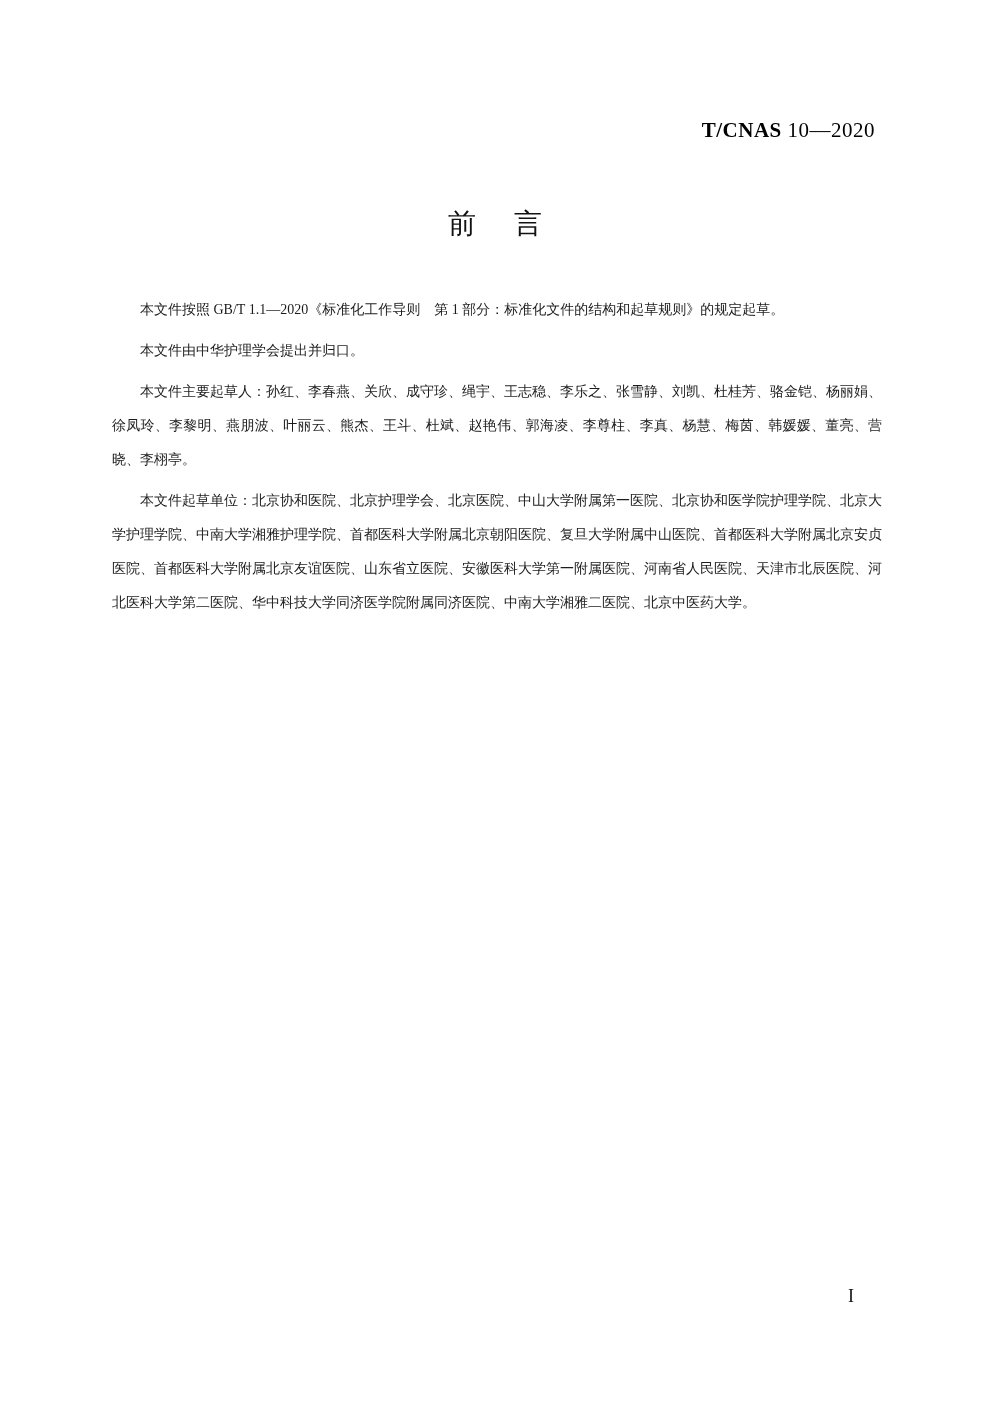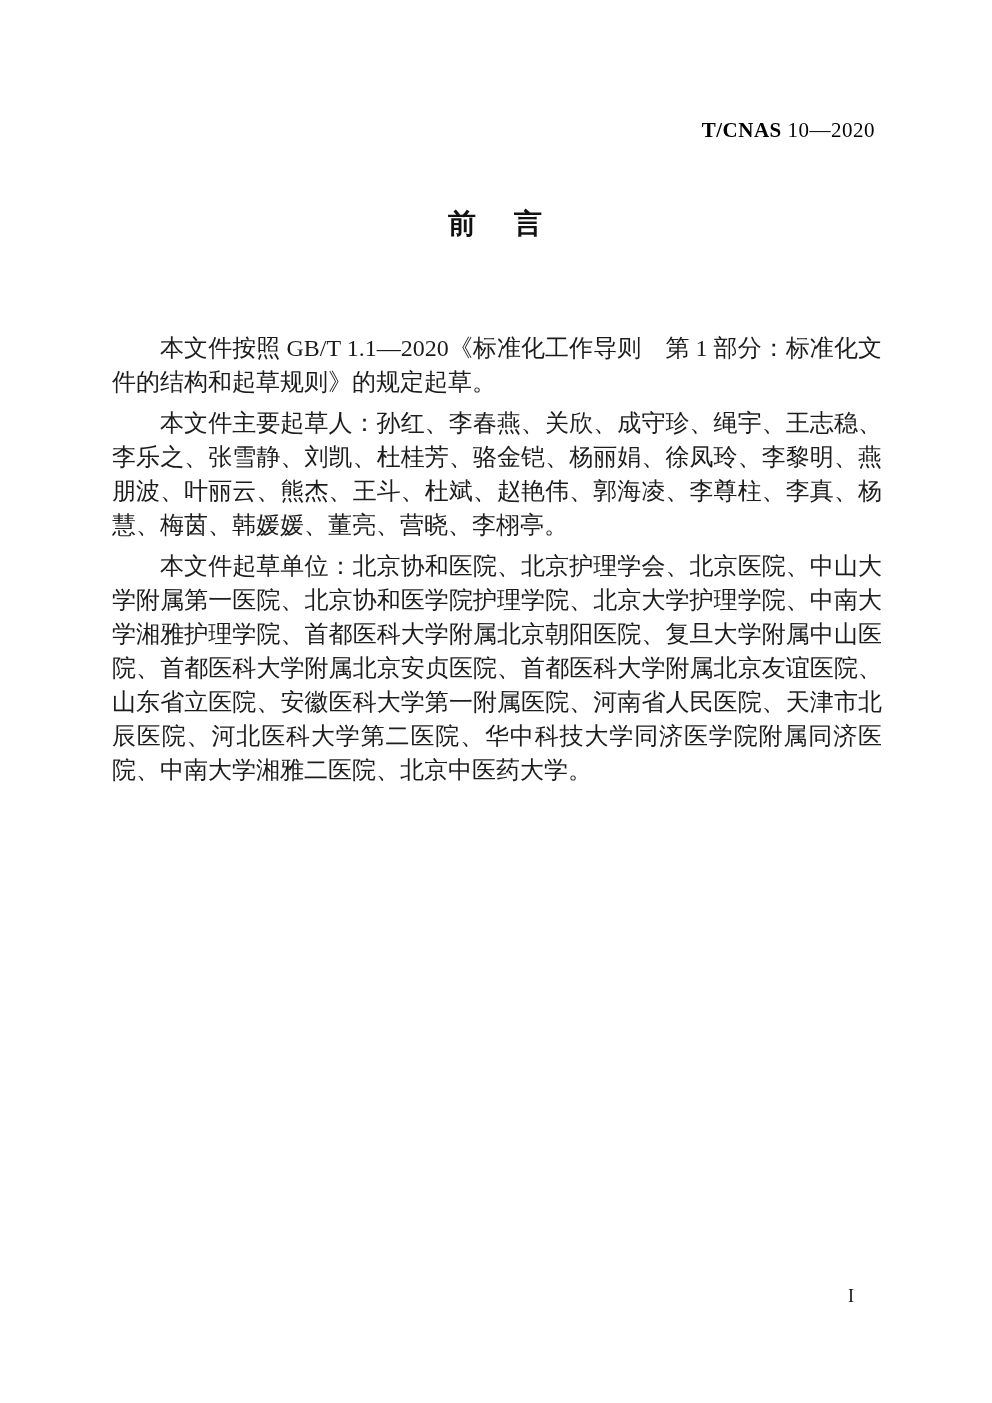--- a/index.html
+++ b/index.html
@@ -29,36 +29,35 @@
   }
   .doc-header .std-code { font-weight: bold; }
   .doc-header .std-year { font-weight: normal; }
   .doc-title {
     position: absolute;
     top: 205px;
     left: 0;
     width: 100%;
     text-align: center;
     font-size: 28px;
-    font-weight: bold;
+    font-weight: normal;
     color: #111111;
     letter-spacing: 2px;
     white-space: pre;
   }
   .doc-body {
     position: absolute;
     top: 293px;
     left: 112px;
     width: 770px;
-    font-size: 24px;
+    font-size: 14px;
     line-height: 34px;
     text-align: justify;
     text-justify: inter-ideograph;
     color: #1c1c1c;
-    margin-top: 38px;
   }
   .doc-body p {
     margin: 0 0 7px 0;
     text-indent: 2em;
     word-break: break-all;
   }
   .page-number {
     position: absolute;
     top: 1286px;
     right: 138px;
@@ -72,19 +71,20 @@
 <div class="page">
 
   <div class="doc-header">
     <span class="std-code">T/CNAS</span><span class="std-year"> 10—2020</span>
   </div>
 
   <div class="doc-title">前    言</div>
 
   <div class="doc-body">
     <p>本文件按照 GB/T 1.1—2020《标准化工作导则　第 1 部分：标准化文件的结构和起草规则》的规定起草。</p>
+    <p>本文件由中华护理学会提出并归口。</p>
     <p>本文件主要起草人：孙红、李春燕、关欣、成守珍、绳宇、王志稳、李乐之、张雪静、刘凯、杜桂芳、骆金铠、杨丽娟、徐凤玲、李黎明、燕朋波、叶丽云、熊杰、王斗、杜斌、赵艳伟、郭海凌、李尊柱、李真、杨慧、梅茵、韩媛媛、董亮、营晓、李栩亭。</p>
     <p>本文件起草单位：北京协和医院、北京护理学会、北京医院、中山大学附属第一医院、北京协和医学院护理学院、北京大学护理学院、中南大学湘雅护理学院、首都医科大学附属北京朝阳医院、复旦大学附属中山医院、首都医科大学附属北京安贞医院、首都医科大学附属北京友谊医院、山东省立医院、安徽医科大学第一附属医院、河南省人民医院、天津市北辰医院、河北医科大学第二医院、华中科技大学同济医学院附属同济医院、中南大学湘雅二医院、北京中医药大学。</p>
   </div>
 
   <div class="page-number">I</div>
 
 </div>
 
 </body></html>

